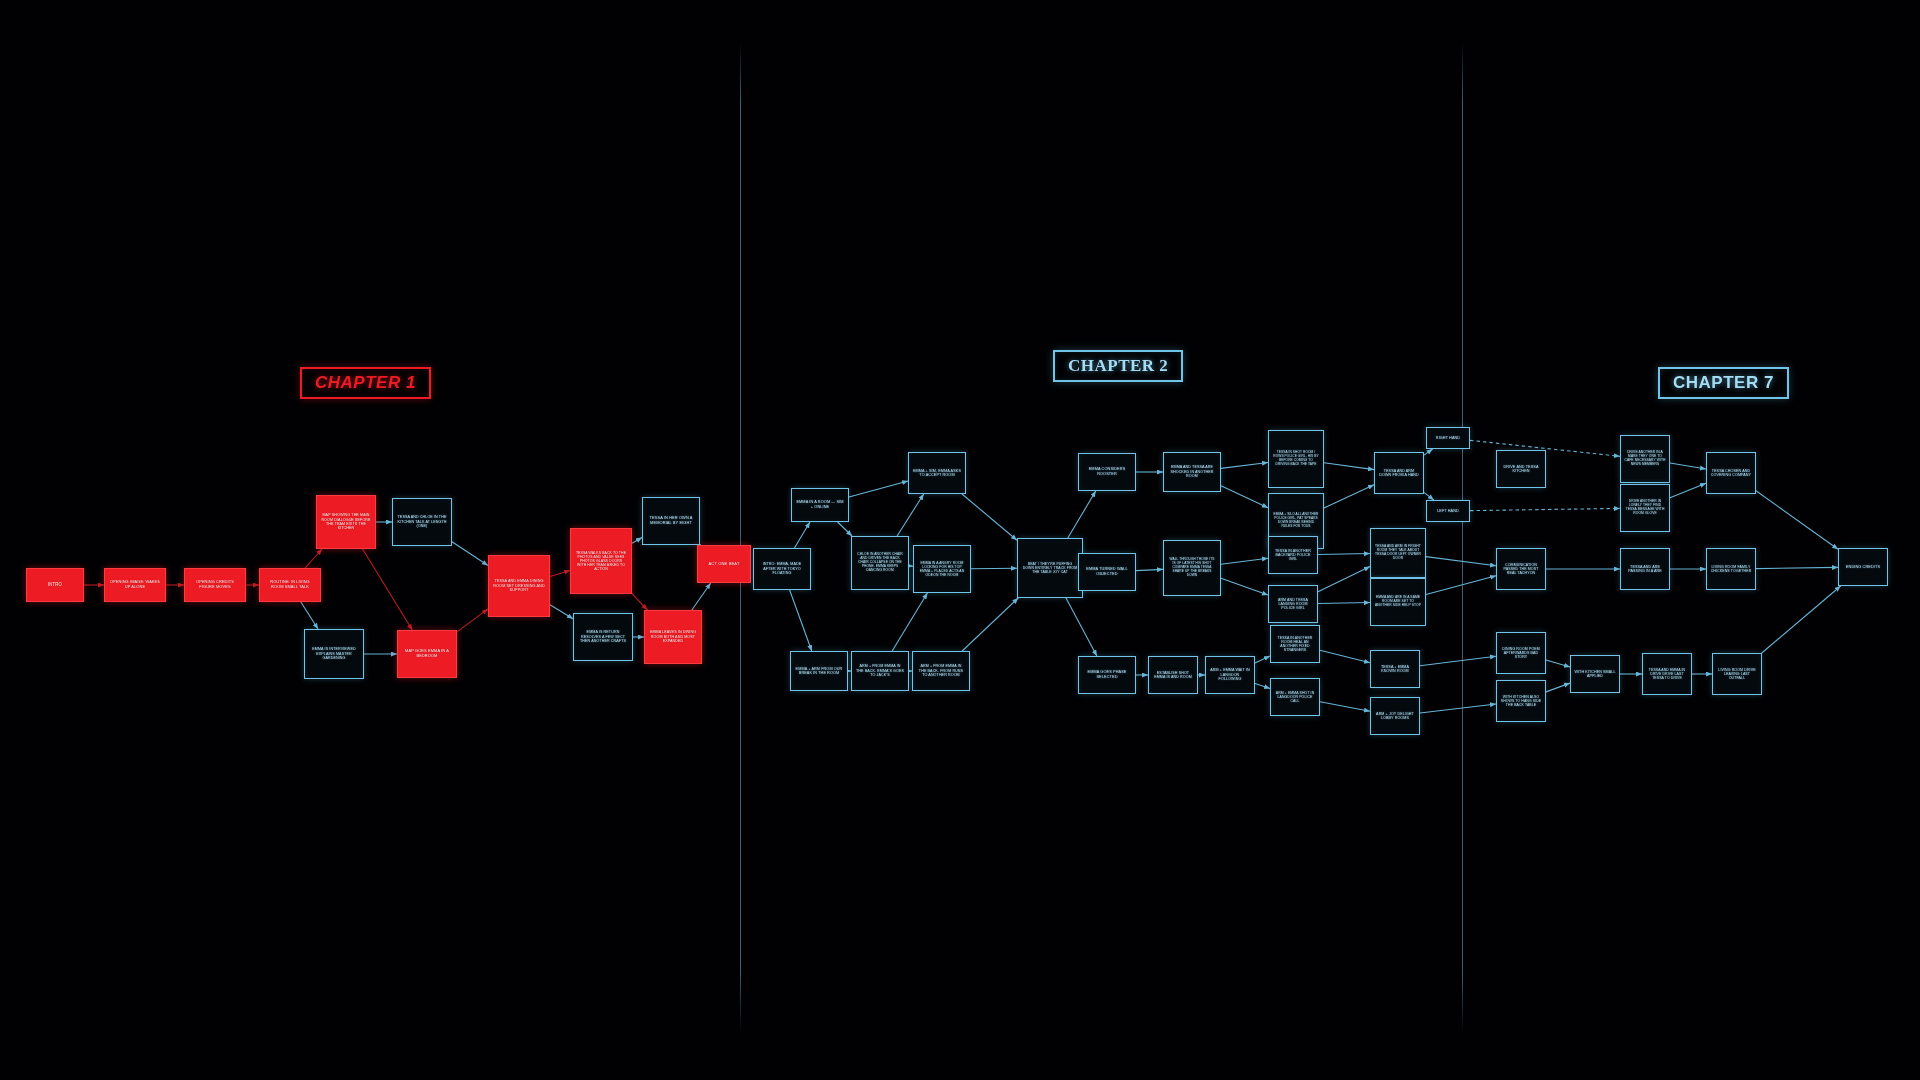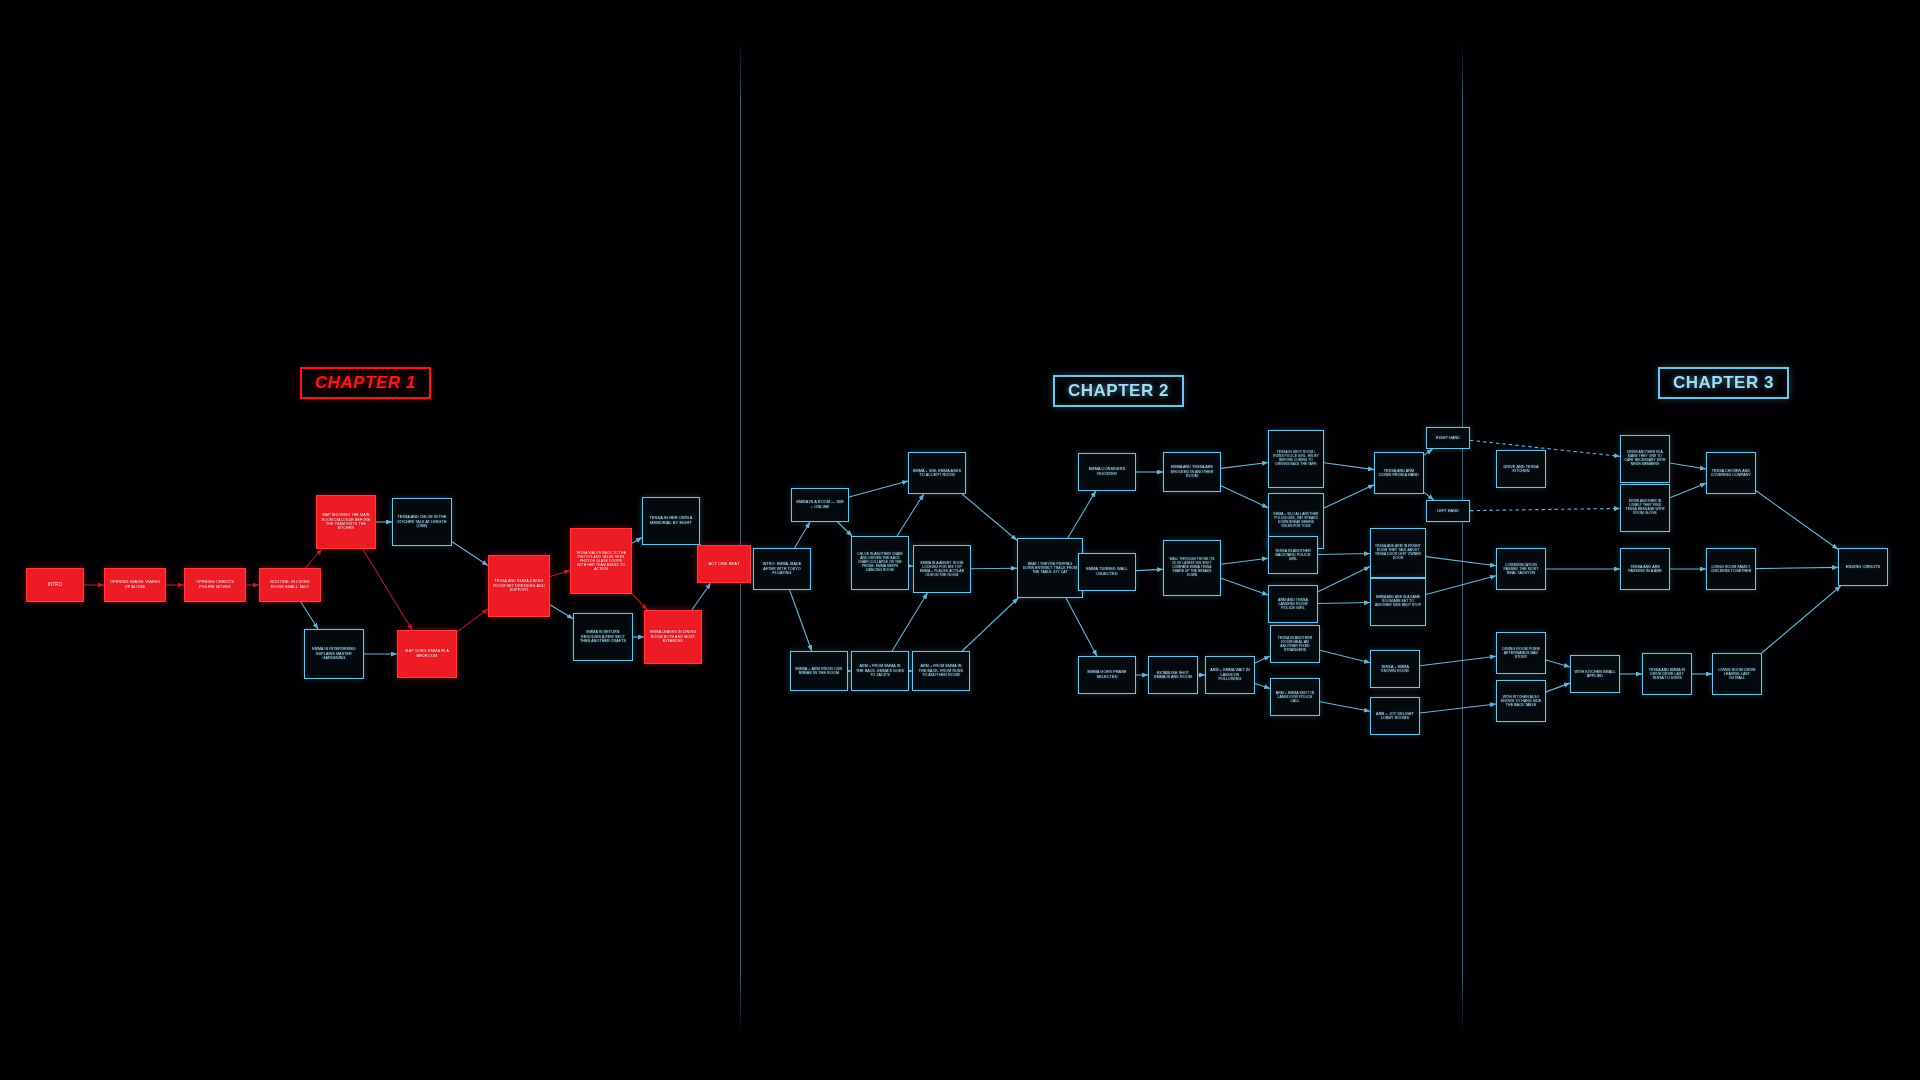--- a/index.html
+++ b/index.html
@@ -151,22 +151,22 @@
       <line x1="1620" y1="674" x2="1642" y2="674" stroke="#6fc4e8" stroke-width="1.1" opacity="0.92" marker-end="url(#ar-cyan)"></line>
       <line x1="1692" y1="674" x2="1712" y2="674" stroke="#6fc4e8" stroke-width="1.1" opacity="0.92" marker-end="url(#ar-cyan)"></line>
       <line x1="1761.728971962617" y1="653" x2="1840.6261682242991" y2="586" stroke="#6fc4e8" stroke-width="1.1" opacity="0.92" marker-end="url(#ar-cyan)"></line>
     </svg>
   <div id="dividers-layer">
       <div class="divider" style="left: 740px;"></div>
       <div class="divider" style="left: 1462px;"></div>
     </div>
   <div id="chips-layer">
       <div class="chapter-chip chip-red" style="left: 300px; top: 367px;">CHAPTER 1</div>
-      <div class="chapter-chip chip-cyan" style="left: 1053px; top: 375px;">CHAPTER 2</div>
-      <div class="chapter-chip chip-cyan" style="left: 1658px; top: 367px;">CHAPTER 3</div>
+      <div class="chapter-chip chip-cyan" style="left: 1053px; top: 350px; font-family: Liberation Serif, serif;">CHAPTER 2</div>
+      <div class="chapter-chip chip-cyan" style="left: 1658px; top: 367px;">CHAPTER 7</div>
     </div>
   <div id="nodes-layer">
       <div class="node red" style="left: 26px; top: 568px; width: 58px; height: 34px;">
         <span class="txt" style="font-size: 4.6px;">INTRO</span>
       </div>
       <div class="node red" style="left: 104px; top: 568px; width: 62px; height: 34px;">
         <span class="txt" style="font-size: 4.2px;">OPENING IMAGE: WAKES UP ALONE</span>
       </div>
       <div class="node red" style="left: 184px; top: 568px; width: 62px; height: 34px;">
         <span class="txt" style="font-size: 4.2px;">OPENING CREDITS FIGURE MOVES</span>

